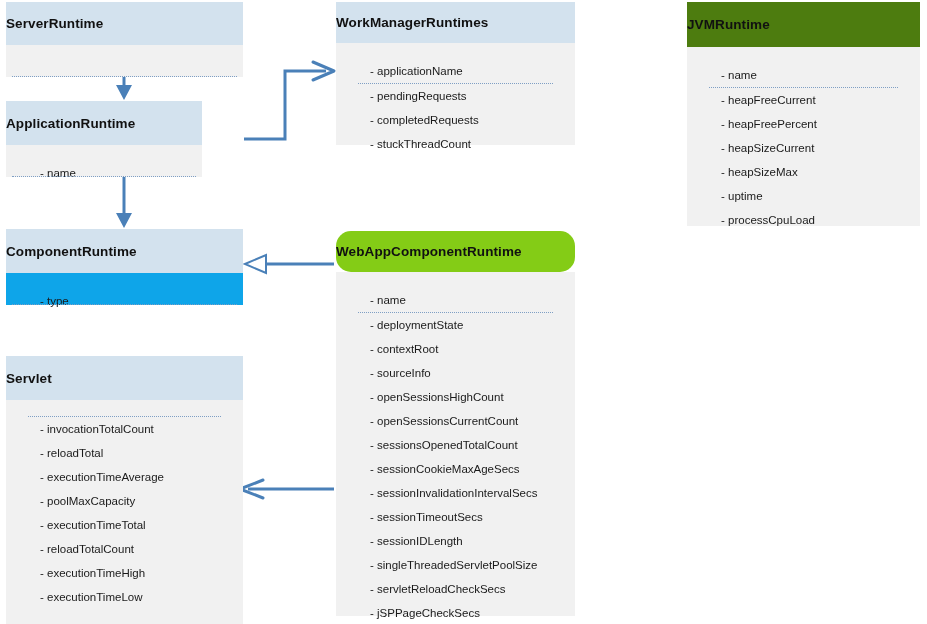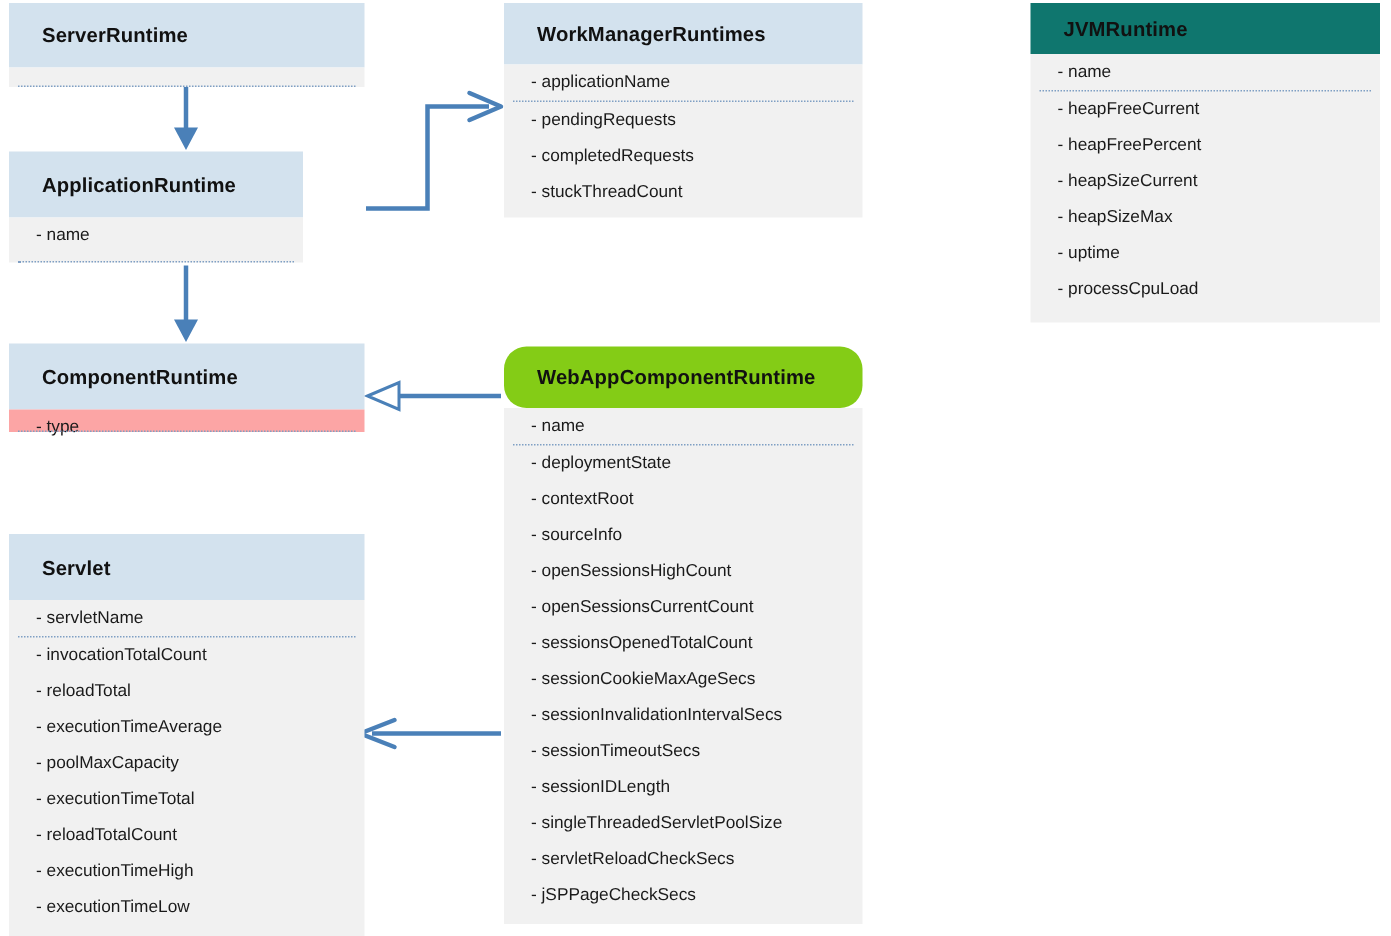--- a/index.html
+++ b/index.html
@@ -18,33 +18,33 @@
   
   .uml-class {
     position: absolute;
     box-sizing: border-box;
   }
   .uml-header {
     background: #d3e2ee;
     box-sizing: border-box;
     display: flex;
     align-items: center;
-    padding-left: 22px;
+    padding-left: 0;
   }
   .uml-header-title {
     font-size: 13.5px;
     font-weight: bold;
     color: #111111;
     letter-spacing: 0.1px;
     white-space: nowrap;
   }
   .uml-body {
     background: #f1f1f1;
     box-sizing: border-box;
-    padding: 0;
+    padding: 16px;
     position: relative;
   }
   .uml-attr {
     font-size: 11.5px;
     color: #1a1a1a;
     padding-left: 18px;
     height: 24px;
     line-height: 24px;
     white-space: nowrap;
     box-sizing: border-box;
@@ -119,31 +119,30 @@
       </div>
       <div class="uml-body" style="height: 30px; background: rgb(241, 241, 241);">
         <div class="uml-attr">- name</div>
         <div class="uml-bottomrule" style="border-top-color: rgb(127, 159, 196);"></div>
       </div>
     </div>
     <div class="uml-class" style="left: 6px; top: 229px; width: 237px;">
       <div class="uml-header" style="height: 44px; background: rgb(211, 226, 238);">
         <span class="uml-header-title">ComponentRuntime</span>
       </div>
-      <div class="uml-body" style="height: 15px; background: #fca5a5;">
+      <div class="uml-body" style="height: 15px; background: #0ea5e9;">
         <div class="uml-attr">- type</div>
         <div class="uml-bottomrule" style="border-top-color: rgb(127, 159, 196);"></div>
       </div>
     </div>
     <div class="uml-class" style="left: 6px; top: 356px; width: 237px;">
       <div class="uml-header" style="height: 44px; background: rgb(211, 226, 238);">
         <span class="uml-header-title">Servlet</span>
       </div>
       <div class="uml-body" style="height: 226px; background: rgb(241, 241, 241);">
-        <div class="uml-attr">- servletName</div>
         <div class="uml-sep" style="border-top-color: rgb(127, 159, 196);"></div>
         <div class="uml-attr">- invocationTotalCount</div>
         <div class="uml-attr">- reloadTotal</div>
         <div class="uml-attr">- executionTimeAverage</div>
         <div class="uml-attr">- poolMaxCapacity</div>
         <div class="uml-attr">- executionTimeTotal</div>
         <div class="uml-attr">- reloadTotalCount</div>
         <div class="uml-attr">- executionTimeHigh</div>
         <div class="uml-attr">- executionTimeLow</div>
       </div>
@@ -176,21 +175,21 @@
         <div class="uml-attr">- sessionCookieMaxAgeSecs</div>
         <div class="uml-attr">- sessionInvalidationIntervalSecs</div>
         <div class="uml-attr">- sessionTimeoutSecs</div>
         <div class="uml-attr">- sessionIDLength</div>
         <div class="uml-attr">- singleThreadedServletPoolSize</div>
         <div class="uml-attr">- servletReloadCheckSecs</div>
         <div class="uml-attr">- jSPPageCheckSecs</div>
       </div>
     </div>
     <div class="uml-class" style="left: 687px; top: 2px; width: 233px;">
-      <div class="uml-header" style="height: 34px; background: #0f766e;">
+      <div class="uml-header" style="height: 45px; background: #4d7c0f;">
         <span class="uml-header-title">JVMRuntime</span>
       </div>
       <div class="uml-body" style="height: 179px; background: rgb(241, 241, 241);">
         <div class="uml-attr">- name</div>
         <div class="uml-sep" style="border-top-color: rgb(127, 159, 196);"></div>
         <div class="uml-attr">- heapFreeCurrent</div>
         <div class="uml-attr">- heapFreePercent</div>
         <div class="uml-attr">- heapSizeCurrent</div>
         <div class="uml-attr">- heapSizeMax</div>
         <div class="uml-attr">- uptime</div>

